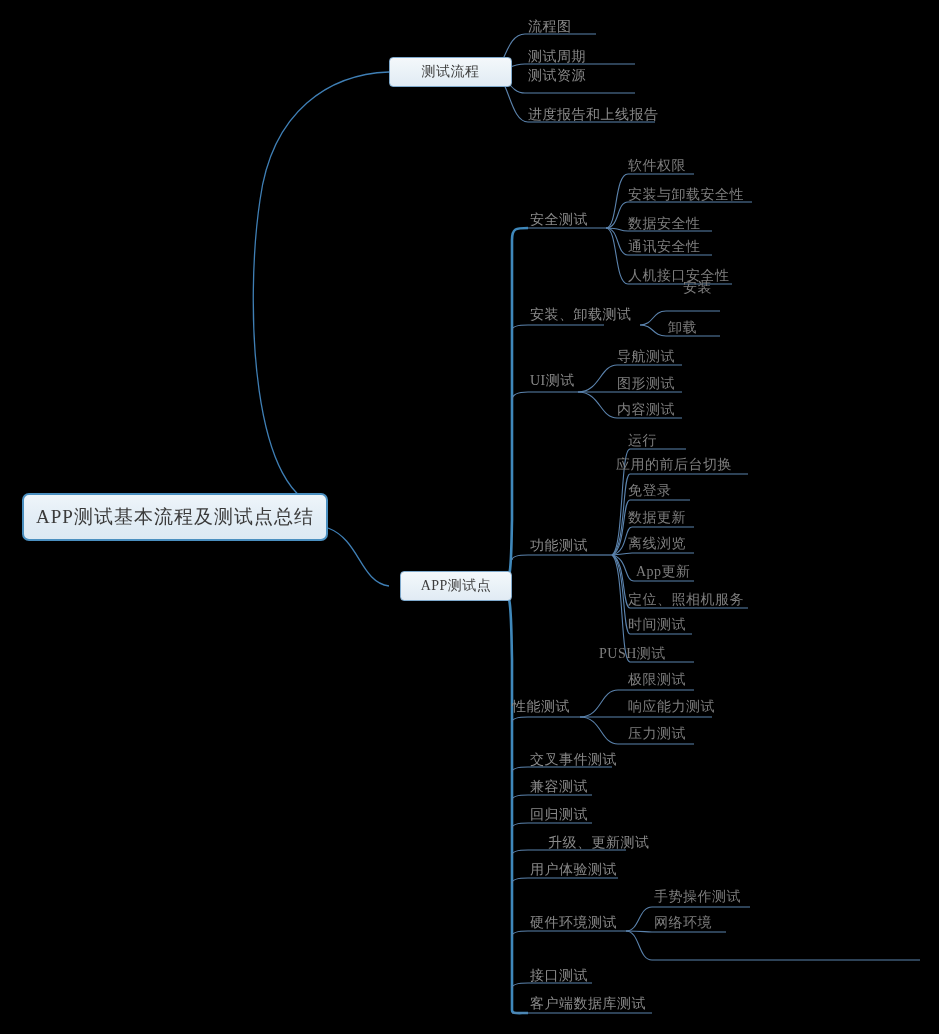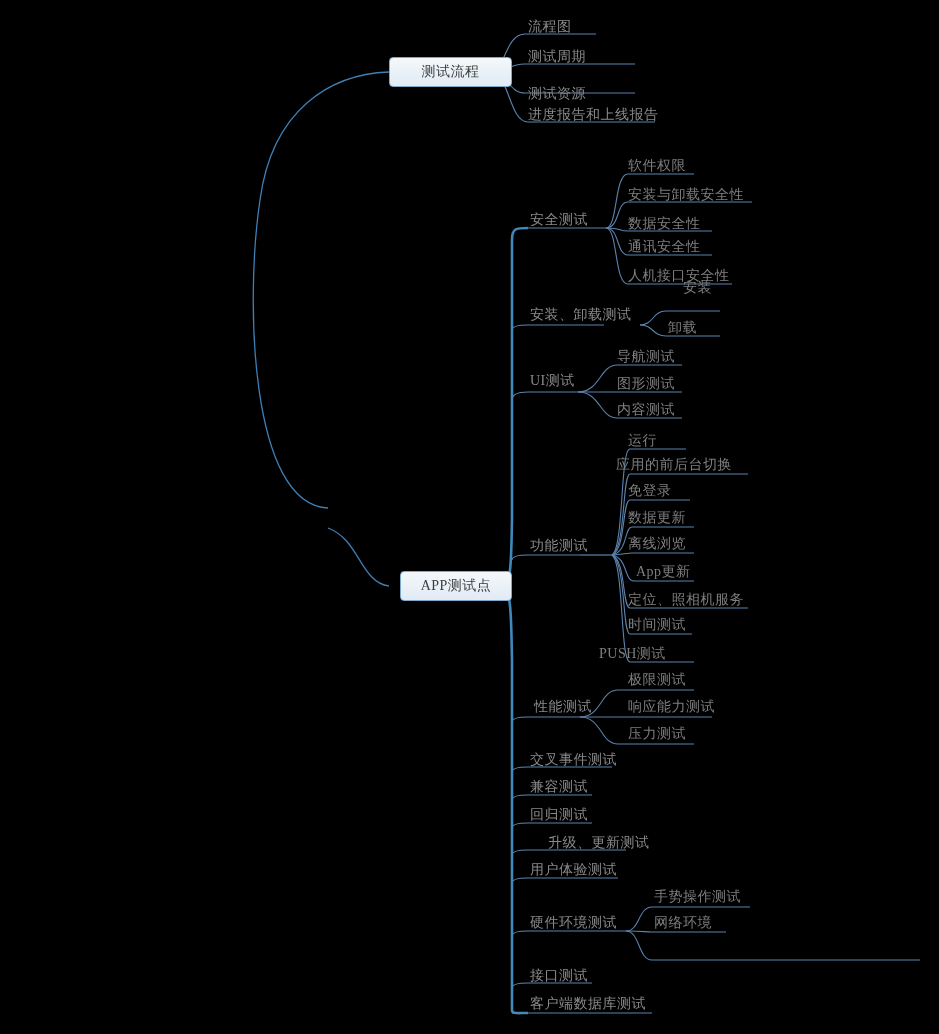--- a/index.html
+++ b/index.html
@@ -124,38 +124,41 @@
 
     <path d="M580,717 C602,717 600,690 618,690 L694,690" fill="none" stroke="#5b83ad" stroke-width="1.1"></path>
     <path d="M580,717 C606,717 606,717 618,717 L712,717" fill="none" stroke="#5b83ad" stroke-width="1.1"></path>
     <path d="M580,717 C602,717 600,744 618,744 L694,744" fill="none" stroke="#5b83ad" stroke-width="1.1"></path>
 
     <path d="M626,931 C640,931 638,907 652,907 L750,907" fill="none" stroke="#5b83ad" stroke-width="1.1"></path>
     <path d="M626,931 C644,931 644,932 652,932 L726,932" fill="none" stroke="#5b83ad" stroke-width="1.1"></path>
     <path d="M626,931 C640,931 638,960 652,960 L920,960" fill="none" stroke="#5b83ad" stroke-width="1.1"></path>
   </svg>
 
+  <div class="root-node" style="left:22px; top:493px; width:306px; height:48px;">
+    <span>APP测试基本流程及测试点总结</span>
+  </div>
 
   <div class="l1-node" style="left:389px; top:57px; width:123px; height:30px;">
     <span>测试流程</span>
   </div>
   <div class="l1-node" style="left:389px; top:571px; width:112px; height:30px;margin-left:11px;">
     <span>APP测试点</span>
   </div>
 
   <div class="txt-node l2" style="left:528px; top:18px;">流程图</div>
   <div class="txt-node l2" style="left:528px; top:48px;">测试周期</div>
-  <div class="txt-node l2" style="left:528px; top:85px;text-align:right;">测试资源</div>
+  <div class="txt-node l2" style="left:528px; top:67px;text-align:right;">测试资源</div>
   <div class="txt-node l2" style="left:528px; top:106px;">进度报告和上线报告</div>
 
   <div class="txt-node l2" style="left:530px; top:211px;">安全测试</div>
   <div class="txt-node l2" style="left:530px; top:306px;">安装、卸载测试</div>
   <div class="txt-node l2" style="left:530px; top:372px;">UI测试</div>
   <div class="txt-node l2" style="left:530px; top:537px;">功能测试</div>
-  <div class="txt-node l2" style="left:534px; top:698px;font-family:Liberation Serif, serif;">性能测试</div>
+  <div class="txt-node l2" style="left:512px; top:698px;font-family:Liberation Serif, serif;">性能测试</div>
   <div class="txt-node l2" style="left:530px; top:751px;">交叉事件测试</div>
   <div class="txt-node l2" style="left:530px; top:778px;">兼容测试</div>
   <div class="txt-node l2" style="left:530px; top:806px;">回归测试</div>
   <div class="txt-node l2" style="left:530px; top:834px;margin-left:18px;">升级、更新测试</div>
   <div class="txt-node l2" style="left:530px; top:861px;">用户体验测试</div>
   <div class="txt-node l2" style="left:530px; top:914px;">硬件环境测试</div>
   <div class="txt-node l2" style="left:530px; top:967px;">接口测试</div>
   <div class="txt-node l2" style="left:530px; top:995px;">客户端数据库测试</div>
 
   <div class="txt-node l3" style="left:628px; top:157px;">软件权限</div>

